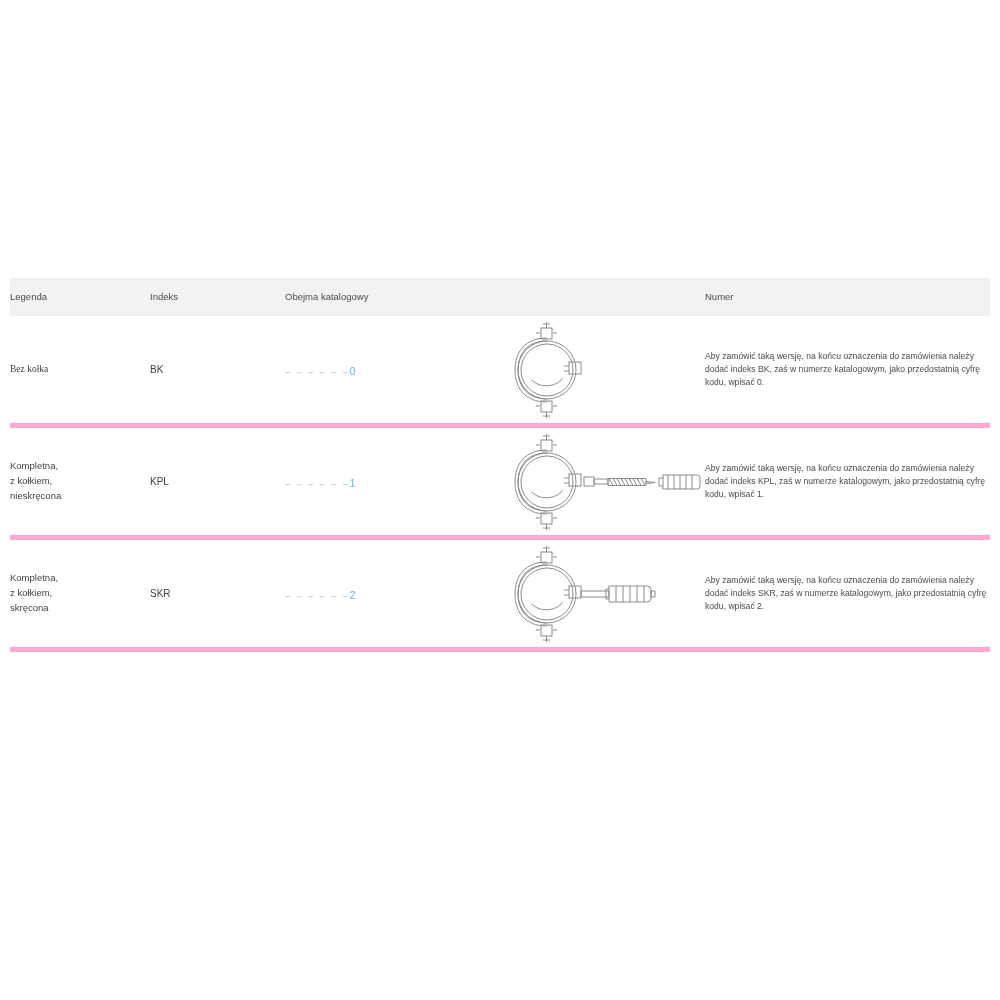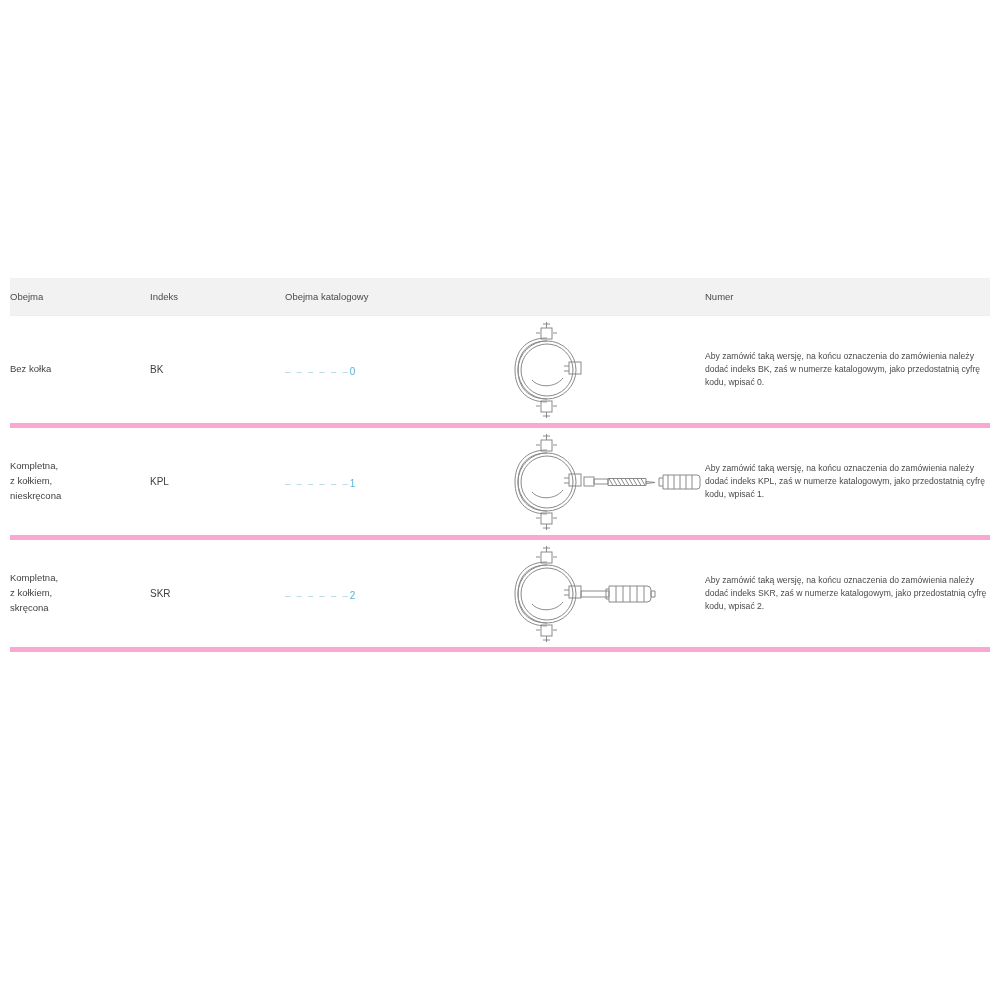--- a/index.html
+++ b/index.html
@@ -122,31 +122,31 @@
     <table class="legend-table">
       <colgroup>
         <col class="c-obejma">
         <col class="c-indeks">
         <col class="c-numer">
         <col class="c-rys">
         <col class="c-opis">
       </colgroup>
       <thead>
         <tr>
-          <th class="h-obejma">Obejma</th>
+          <th class="h-obejma">Legenda</th>
           <th class="h-indeks">Indeks</th>
           <th class="h-numer">Obejma katalogowy</th>
           <th class="h-rys"></th>
           <th class="h-opis">Numer</th>
         </tr>
       </thead>
       <tbody>
 
         <tr>
-          <td class="cell-obejma" style="white-space:pre-line;">Bez kołka</td>
+          <td class="cell-obejma" style="white-space:pre-line;font-family:Liberation Serif, serif;">Bez kołka</td>
           <td class="cell-indeks">BK</td>
           <td class="cell-numer">
             <span class="catnum">
               <span class="dashes">– – – – – –</span><span class="digit">0</span>
             </span>
           </td>
           <td class="cell-rys">
             <span class="drawing">
               <svg width="220" height="100" viewBox="0 0 220 100" fill="none" stroke="#8a8a8a" stroke-width="1">
 

